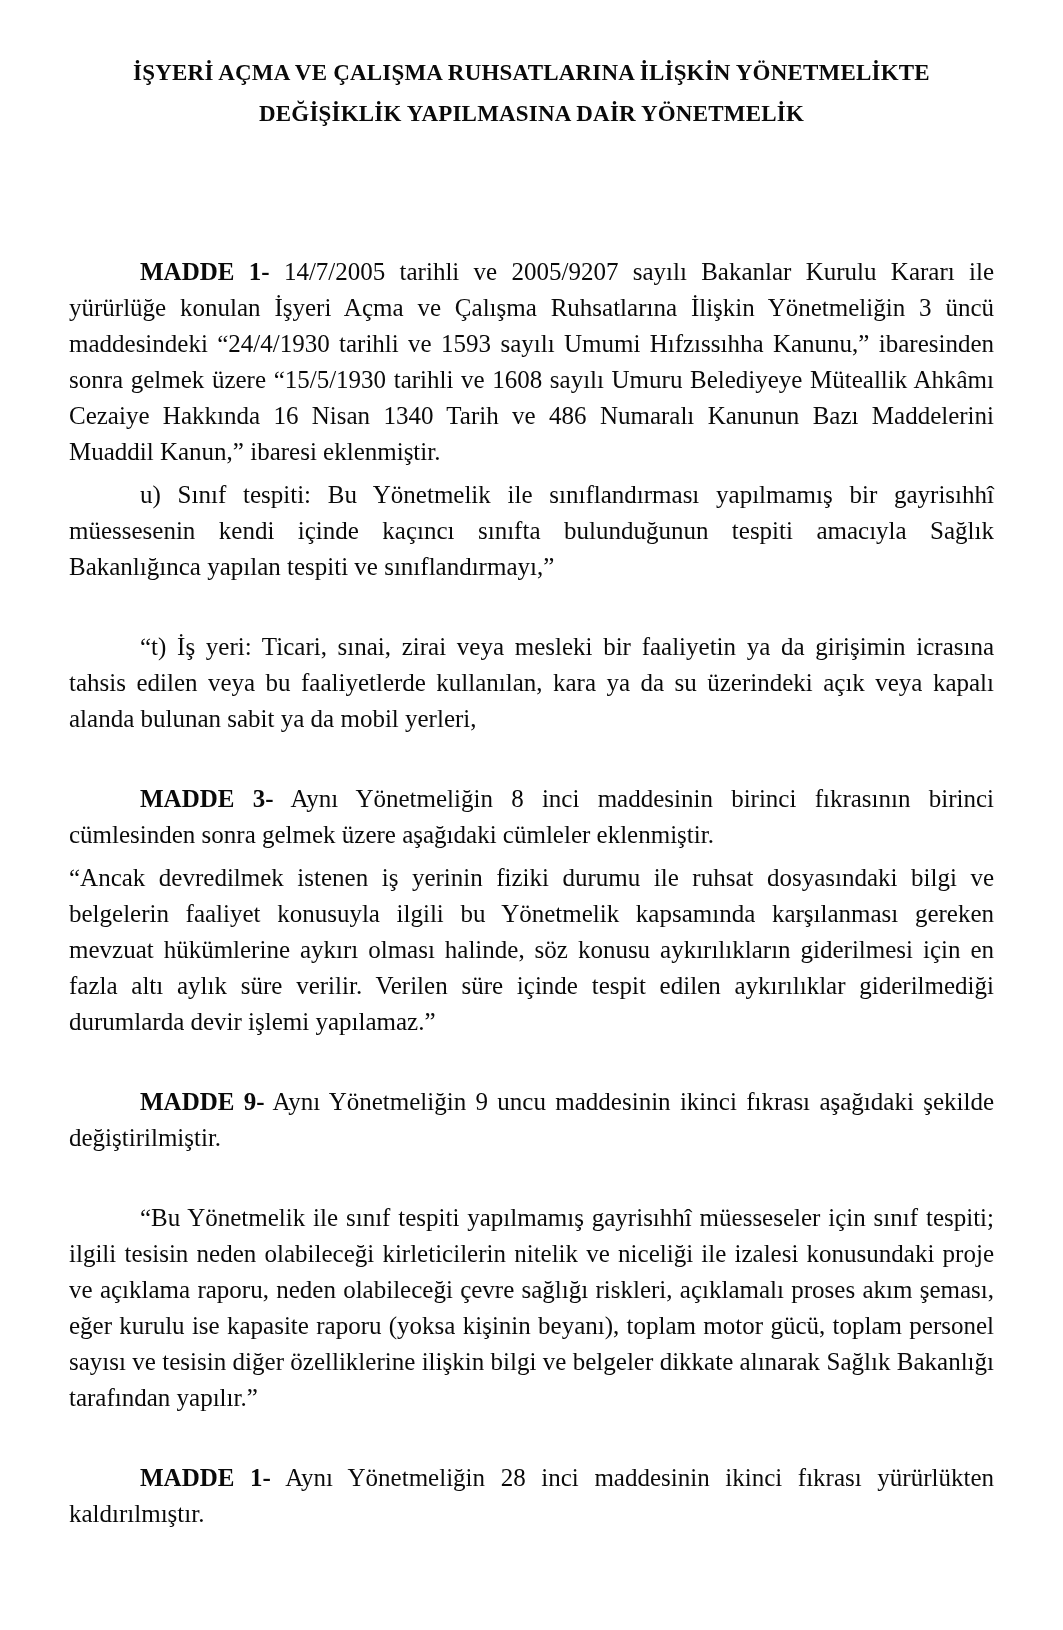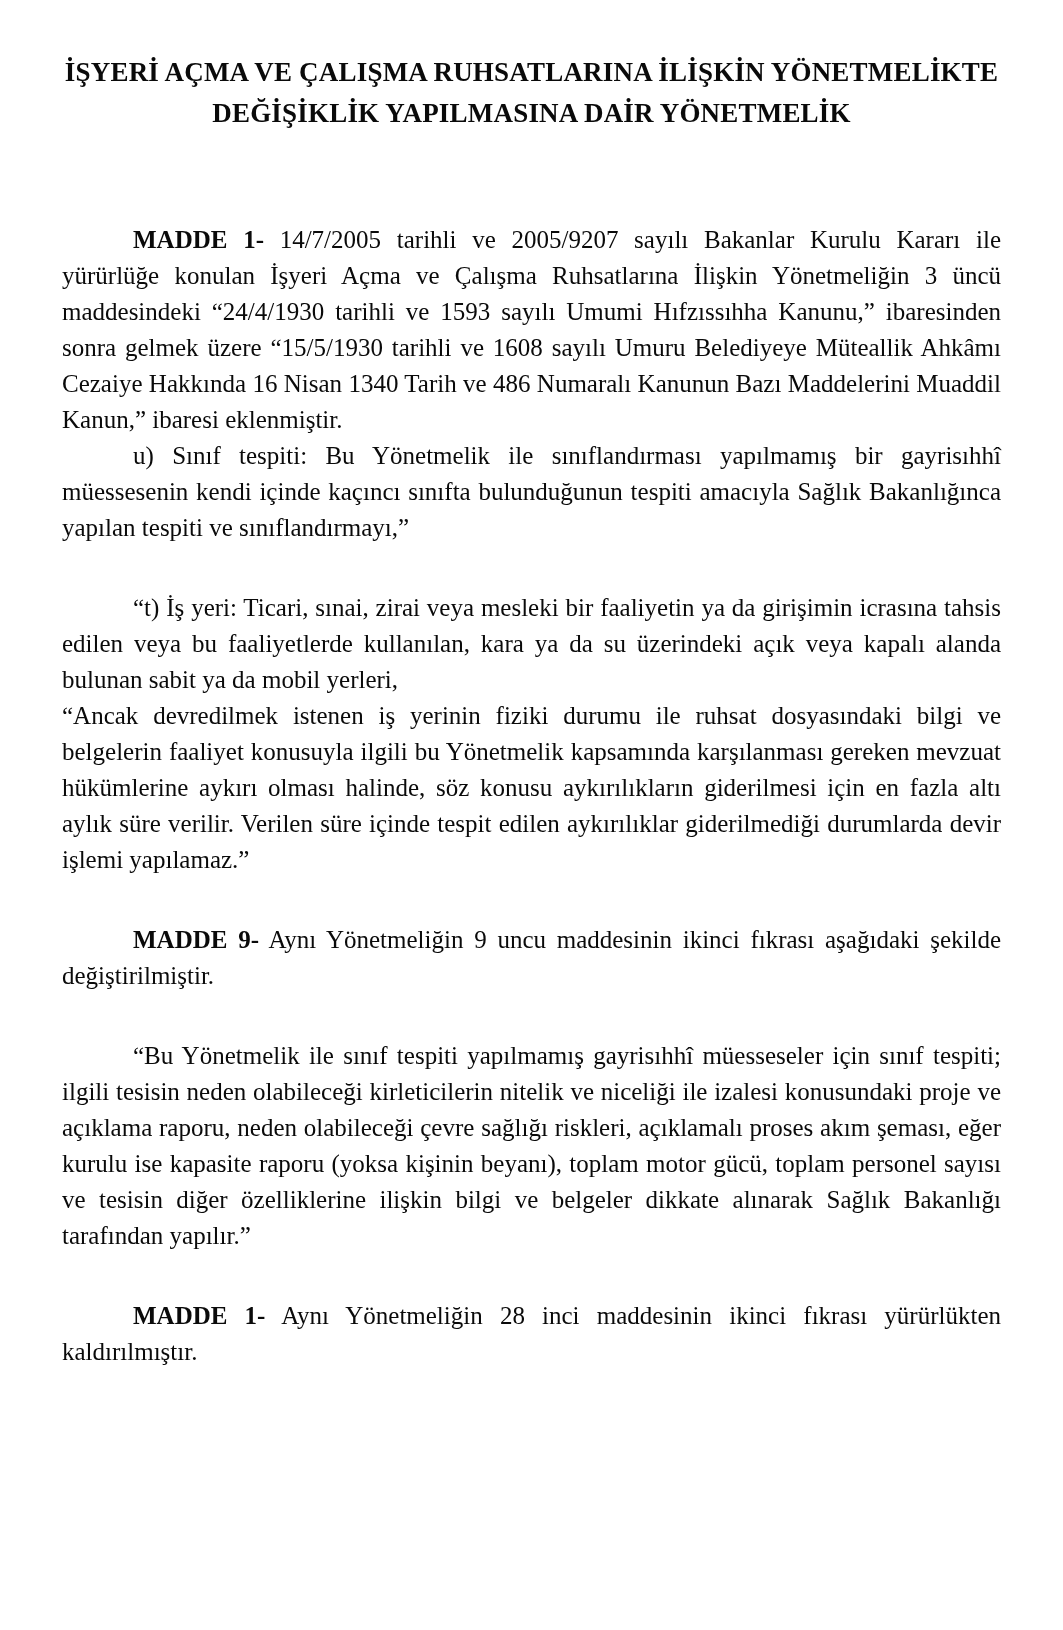--- a/index.html
+++ b/index.html
@@ -15,32 +15,32 @@
     background: #ffffff;
     color: #0a0a0a;
     font-family: "Liberation Serif", "DejaVu Serif", serif;
     font-size: 25px;
     line-height: 36px;
     box-sizing: border-box;
     padding: 52px 62px 20px 62px;
     overflow: hidden;
   }
   .title {
-    margin: 0 0 88px 0;
+    margin: 0 0 120px 0;
     text-align: center;
-    font-size: 27px;
+    font-size: 23px;
     line-height: 41px;
     font-weight: 700;
     letter-spacing: 0.2px;
   }
   .title .tline {
     display: block;
   }
   .para {
-    margin: 0;
+    margin: 7px;
     text-align: justify;
   }
   .indent {
     text-indent: 71px;
   }
   .sec {
     margin-top: 44px;
   }
   .madde {
     font-weight: 700;
@@ -56,20 +56,21 @@
     <span class="tline">DEĞİŞİKLİK YAPILMASINA DAİR YÖNETMELİK</span>
   </h1>
 
   <p class="para indent sec"><span class="madde">MADDE 1-</span> <span>14/7/2005 tarihli ve 2005/9207 sayılı Bakanlar Kurulu Kararı ile yürürlüğe konulan İşyeri Açma ve Çalışma Ruhsatlarına İlişkin Yönetmeliğin 3 üncü maddesindeki “24/4/1930 tarihli ve 1593 sayılı Umumi Hıfzıssıhha Kanunu,” ibaresinden sonra gelmek üzere “15/5/1930 tarihli ve 1608 sayılı Umuru Belediyeye Müteallik Ahkâmı Cezaiye Hakkında 16 Nisan 1340 Tarih ve 486 Numaralı Kanunun Bazı Maddelerini Muaddil Kanun,” ibaresi eklenmiştir.</span></p>
 
 
   <p class="para indent"><span>u) Sınıf tespiti: Bu Yönetmelik ile sınıflandırması yapılmamış bir gayrisıhhî müessesenin kendi içinde kaçıncı sınıfta bulunduğunun tespiti amacıyla Sağlık Bakanlığınca yapılan tespiti ve sınıflandırmayı,”</span></p>
 
   <p class="para indent sec"><span>“t) İş yeri: Ticari, sınai, zirai veya mesleki bir faaliyetin ya da girişimin icrasına tahsis edilen veya bu faaliyetlerde kullanılan, kara ya da su üzerindeki açık veya kapalı alanda bulunan sabit ya da mobil yerleri,</span></p>
 
+  <p class="para indent sec"><span class="madde">MADDE 3-</span> <span>Aynı Yönetmeliğin 8 inci maddesinin birinci fıkrasının birinci cümlesinden sonra gelmek üzere aşağıdaki cümleler eklenmiştir.</span></p>
 
   <p class="para"><span>“Ancak devredilmek istenen iş yerinin fiziki durumu ile ruhsat dosyasındaki bilgi ve belgelerin faaliyet konusuyla ilgili bu Yönetmelik kapsamında karşılanması gereken mevzuat hükümlerine aykırı olması halinde, söz konusu aykırılıkların giderilmesi için en fazla altı aylık süre verilir. Verilen süre içinde tespit edilen aykırılıklar giderilmediği durumlarda devir işlemi yapılamaz.”</span></p>
 
   <p class="para indent sec"><span class="madde">MADDE 9-</span> <span>Aynı Yönetmeliğin 9 uncu maddesinin ikinci fıkrası aşağıdaki şekilde değiştirilmiştir.</span></p>
 
   <p class="para indent sec"><span>“Bu Yönetmelik ile sınıf tespiti yapılmamış gayrisıhhî müesseseler için sınıf tespiti; ilgili tesisin neden olabileceği kirleticilerin nitelik ve niceliği ile izalesi konusundaki proje ve açıklama raporu, neden olabileceği çevre sağlığı riskleri, açıklamalı proses akım şeması, eğer kurulu ise kapasite raporu (yoksa kişinin beyanı), toplam motor gücü, toplam personel sayısı ve tesisin diğer özelliklerine ilişkin bilgi ve belgeler dikkate alınarak Sağlık Bakanlığı tarafından yapılır.”</span></p>
 
   <p class="para indent sec"><span class="madde">MADDE 1-</span> <span>Aynı Yönetmeliğin 28 inci maddesinin ikinci fıkrası yürürlükten kaldırılmıştır.</span></p>
 
 </div>

